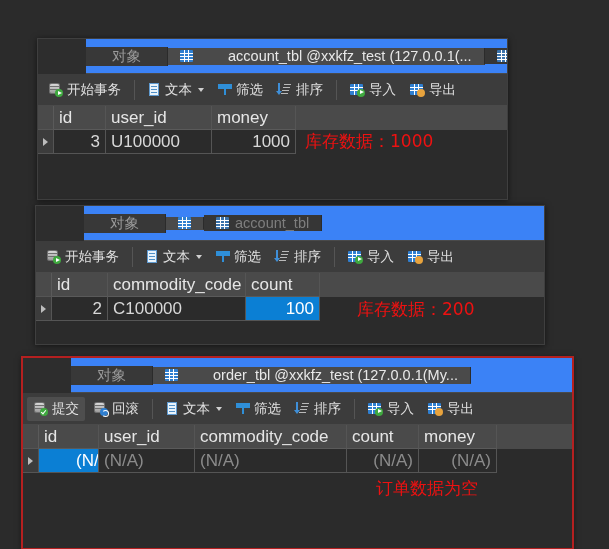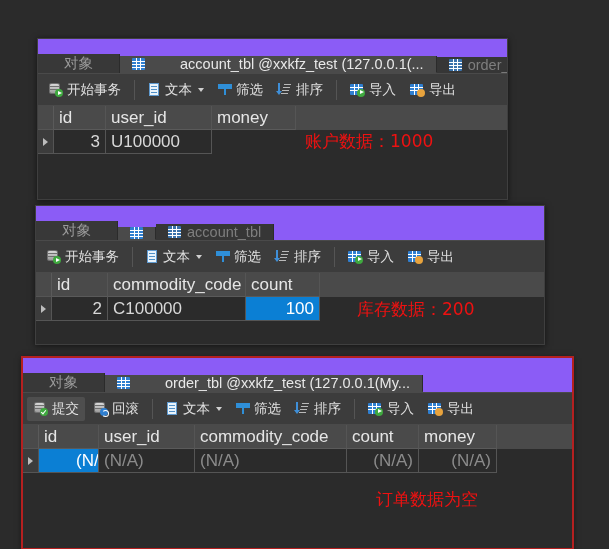--- a/index.html
+++ b/index.html
@@ -23,25 +23,26 @@
     position: absolute;
     background: #2d2d2d;
     border: 1px solid #3f3f3f;
     box-sizing: border-box;
     overflow: hidden;
   }
   .panel-shadow { box-shadow: 0 1px 6px rgba(0,0,0,0.55); }
 
   .tabbar {
     display: flex;
-    align-items: flex-end;
+    align-items: center;
     height: 34px;
-    background: #8b5cf6;
+    background: #3b82f6;
     border-bottom: 1px solid #4a4a4a;
     overflow: hidden;
+    margin-left: 48px;
   }
   .tab {
     display: flex;
     align-items: center;
     gap: 6px;
     padding: 0 12px;
     font-size: 14.5px;
     color: #8d8d8d;
     background: #363636;
     border-right: 1px solid #2b2b2b;
@@ -354,26 +355,27 @@
       <div class="grid-row hdr-row">
         <div class="gutter"></div>
         <div class="cell" style="width:52px">id</div>
         <div class="cell" style="width:106px">user_id</div>
         <div class="cell" style="width:84px">money</div>
       </div>
       <div class="grid-row">
         <div class="gutter current"></div>
         <div class="cell num" style="width:52px">3</div>
         <div class="cell" style="width:106px">U100000</div>
+        <div class="cell num" style="width:84px">1000</div>
       </div>
       <div class="grid-empty" style="height:50px"></div>
     </div>
   </div>
 
-  <div class="annot" style="left:305px; top:130px;">账户数据：1000</div>
+  <div class="annot" style="left:305px; top:130px;">库存数据：1000</div>
 
   <div class="panel panel-shadow" style="left:35px; top:205px; width:510px; height:140px;">
     <div class="tabbar">
       <div class="tab obj">
         <span>对象</span>
       </div>
       <div class="tab active">
         <span class="ico-tbl"></span>
       </div>
       <div class="tab inactive">
@@ -519,15 +521,15 @@
         <div class="cell na" style="width:152px">(N/A)</div>
         <div class="cell na num" style="width:72px">(N/A)</div>
         <div class="cell na num" style="width:78px">(N/A)</div>
       </div>
       <div class="grid-empty" style="height:76px"></div>
     </div>
   </div>
 
   <div class="redbox" style="left:21px; top:356px; width:553px; height:194px;"></div>
 
-  <div class="annot" style="left:376px; top:488px;">订单数据为空</div>
+  <div class="annot" style="left:376px; top:477px;">订单数据为空</div>
 
 </div>
 
 </body></html>

